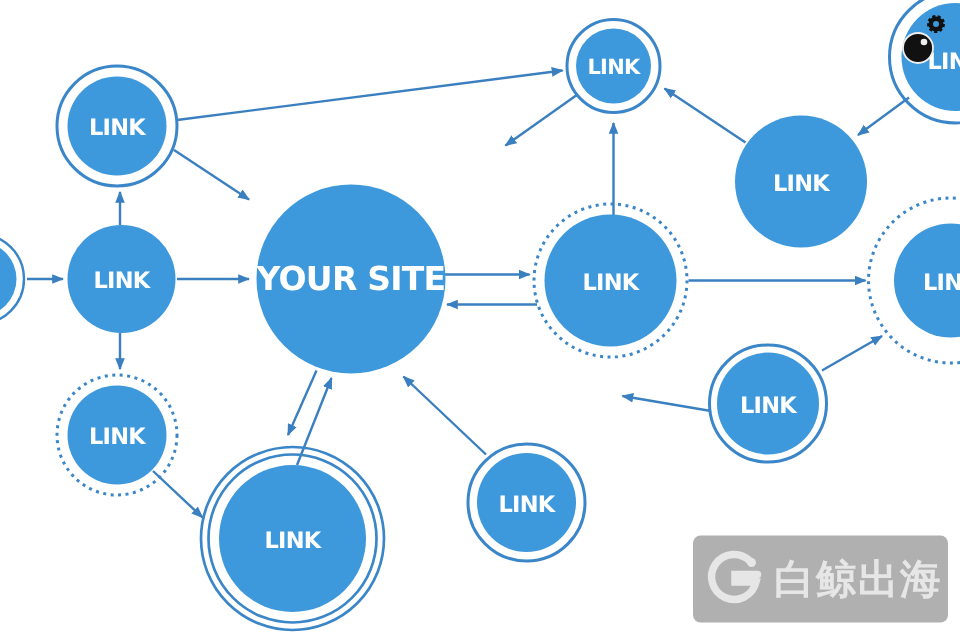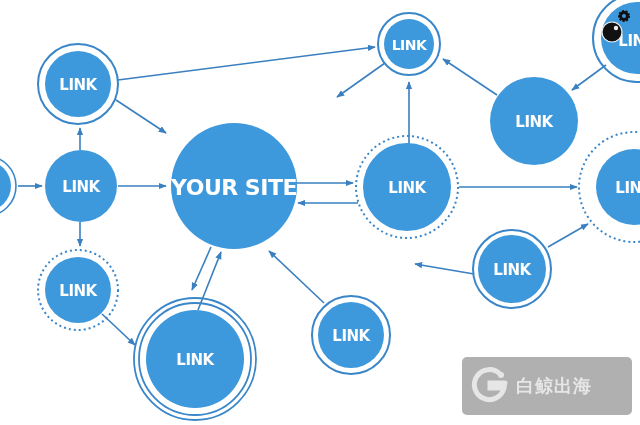--- a/index.html
+++ b/index.html
@@ -9,21 +9,21 @@
     .node-fill { fill: #3d98dc; }
     .ring { fill: none; stroke: #3a86c8; }
     .edge { stroke: #3a7fbf; stroke-width: 1.6; fill: none; }
     .label { fill: #ffffff; font-family: "DejaVu Sans", sans-serif; font-weight: bold;
              text-anchor: middle; dominant-baseline: central; letter-spacing: -0.5px; }
     .watermark { position: absolute; left: 462px; top: 357px; width: 170px; height: 58px;
                  background: rgba(150,150,150,0.75); border-radius: 5px;
                  display: flex; align-items: center; padding-left: 8px; box-sizing: border-box; }
     .wm-logo { width: 40px; height: 40px; }
     .wm-text { color: #e6e6e6; font-family: "DejaVu Sans", sans-serif; font-weight: bold;
-               font-size: 18px; margin-left: 6px; letter-spacing: 1px; }
+               font-size: 27px; margin-left: 6px; letter-spacing: 1px; }
     .overlay-icon { position: absolute; left: 598px; top: 8px; width: 36px; height: 36px; }
   </style>
 </head>
 <body>
 
 <svg id="diagram" viewBox="0 0 640 425" xmlns="http://www.w3.org/2000/svg">
   <defs>
     <marker id="ah" viewBox="0 0 10 10" refX="9" refY="5" markerWidth="5" markerHeight="5" orient="auto">
       <path d="M0,1 L10,5 L0,9 z" fill="#3a7fbf"></path>
     </marker>

